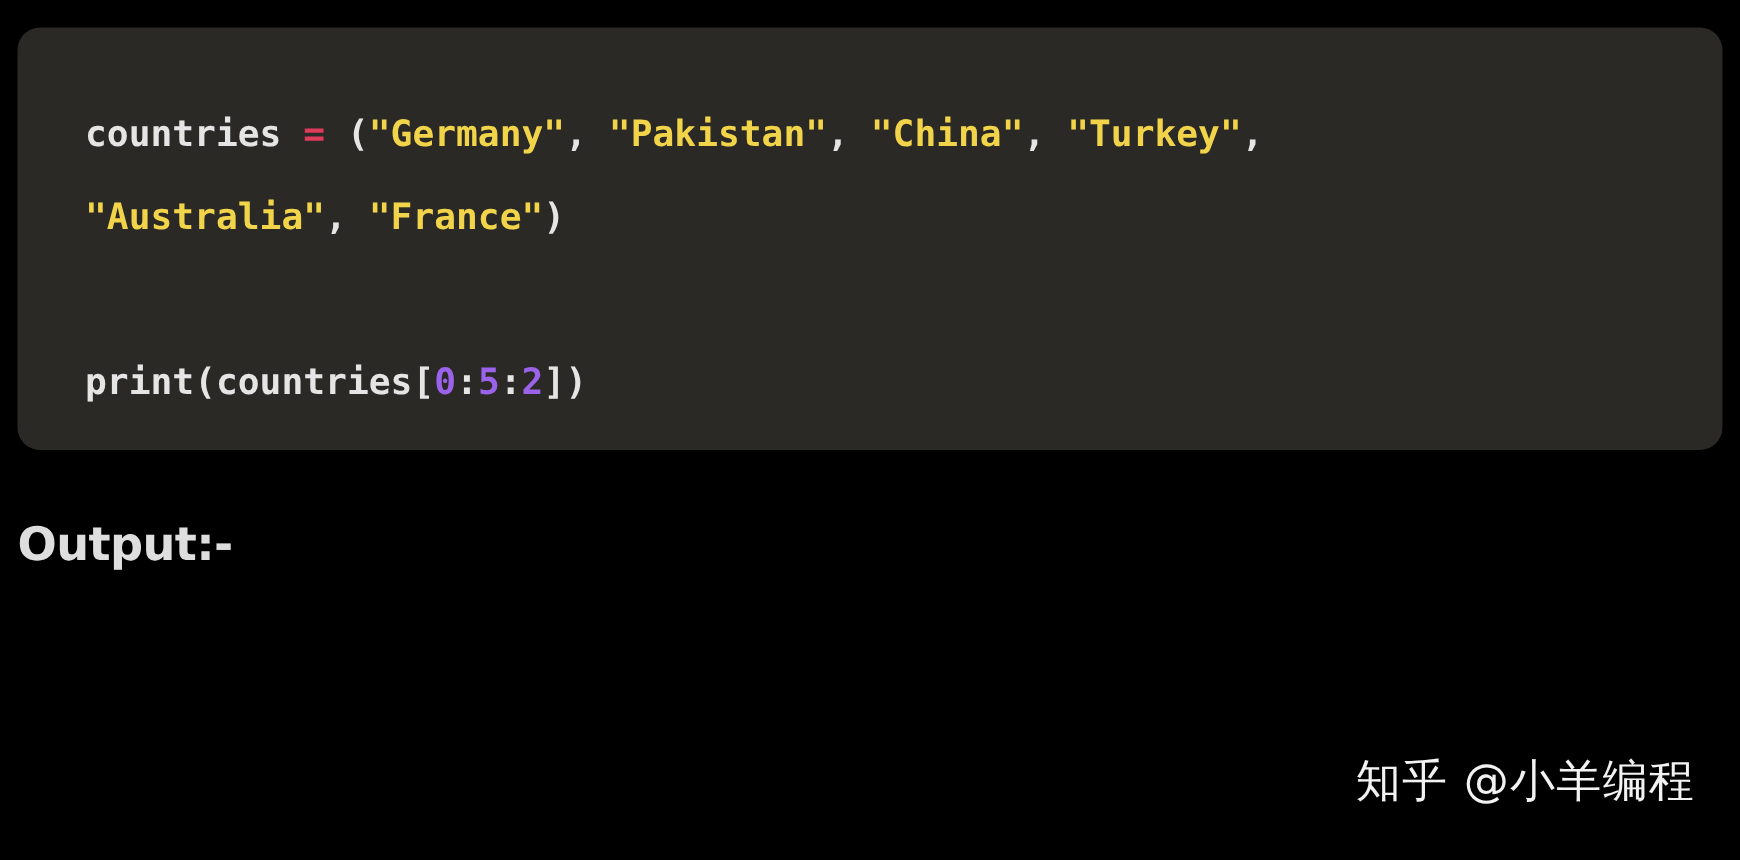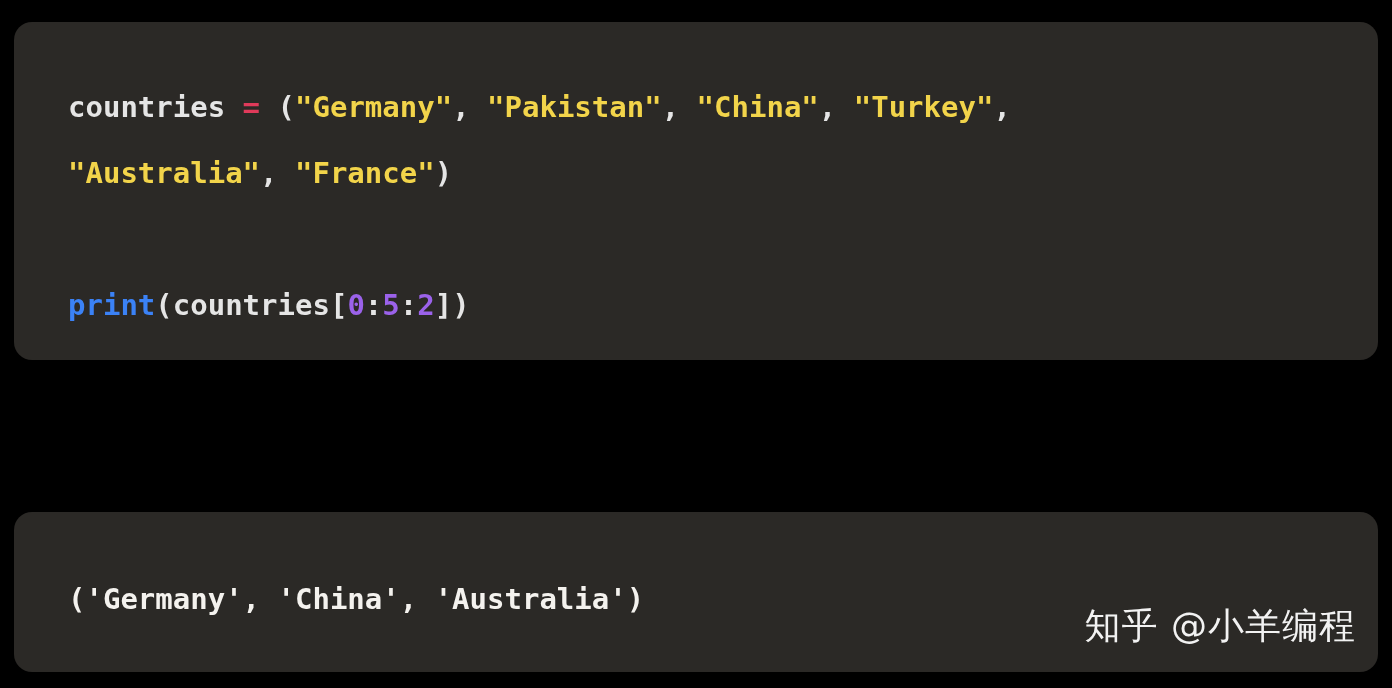--- a/index.html
+++ b/index.html
@@ -58,21 +58,21 @@
   }
 
   .code-line.spacer {
     height: 66px;
   }
 
   
   .tok-plain  { color: #e5e5e5; }
   .tok-str    { color: #f2d44a; }
   .tok-op     { color: #e03a5a; }
-  .tok-fn     { color: #3b82f6; }
+  .tok-fn     { color: #e5e5e5; }
   .tok-num    { color: #9b62ea; }
 
   
   #output-heading {
     position: absolute;
     left: 14px;
     top: 410px;
     font-family: "DejaVu Sans", sans-serif;
     font-weight: bold;
     font-size: 37px;
@@ -105,20 +105,18 @@
     <div class="code-line"><span class="tok-plain">countries</span><span class="tok-plain"> </span><span class="tok-op">=</span><span class="tok-plain"> (</span><span class="tok-str">"Germany"</span><span class="tok-plain">, </span><span class="tok-str">"Pakistan"</span><span class="tok-plain">, </span><span class="tok-str">"China"</span><span class="tok-plain">, </span><span class="tok-str">"Turkey"</span><span class="tok-plain">,</span></div>
 
     <div class="code-line"><span class="tok-str">"Australia"</span><span class="tok-plain">, </span><span class="tok-str">"France"</span><span class="tok-plain">)</span></div>
 
     <div class="code-line spacer"></div>
 
     <div class="code-line"><span class="tok-fn">print</span><span class="tok-plain">(countries[</span><span class="tok-num">0</span><span class="tok-plain">:</span><span class="tok-num">5</span><span class="tok-plain">:</span><span class="tok-num">2</span><span class="tok-plain">])</span></div>
 
   </div>
 
+  <div id="output-heading">Output:-</div>
 
-  <div class="code-block" id="code-block-output">
-    <div class="code-line">('Germany', 'China', 'Australia')</div>
-  </div>
 
   <div id="watermark">知乎 @小羊编程</div>
 
 </div>
 
 </body></html>

